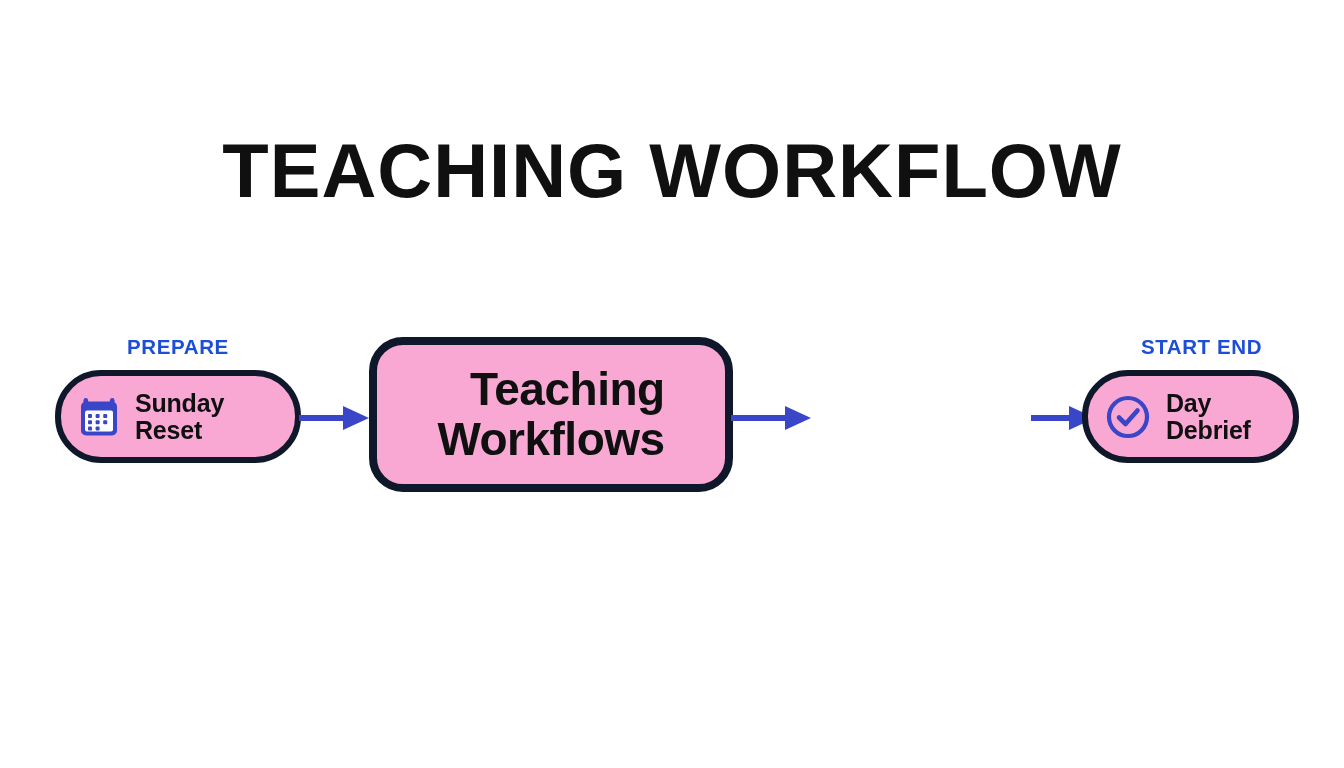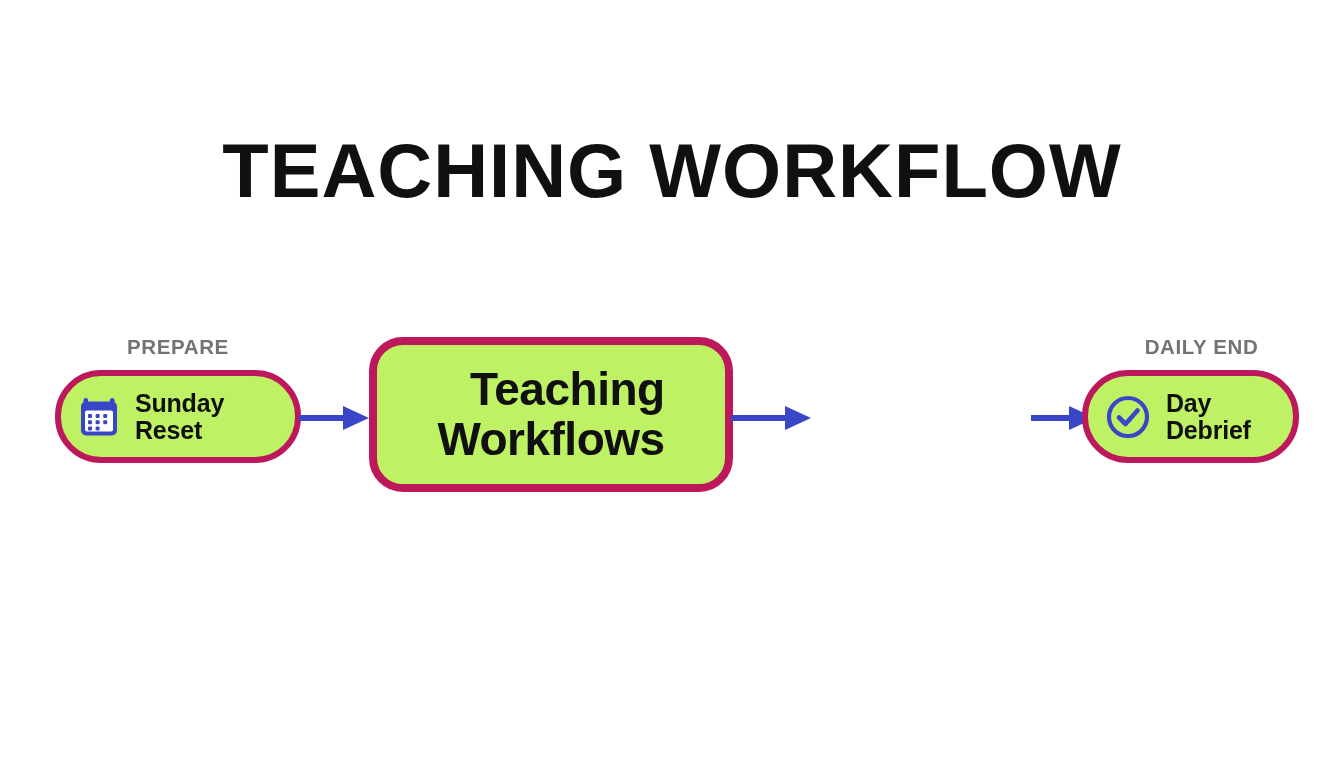--- a/index.html
+++ b/index.html
@@ -37,31 +37,31 @@
     line-height: 1.0;
     white-space: nowrap;
   }
 
   
   .stage-label {
     position: absolute;
     font-size: 20.5px;
     font-weight: bold;
     letter-spacing: 0.6px;
-    color: #737373;
+    color: #1d4ed8;
     white-space: nowrap;
     text-align: center;
     line-height: 1;
   }
 
   .node {
     position: absolute;
     box-sizing: border-box;
-    background: #bef264;
-    border: 6px solid #be185d;
+    background: #f9a8d4;
+    border: 6px solid #0f172a;
     display: flex;
     align-items: center;
     justify-content: center;
   }
 
   .node.pill {
     border-radius: 46px;
     gap: 14px;
     padding: 0 16px;
   }
@@ -153,21 +153,21 @@
 
 
 
   <div class="connector" style="left:1031px; top:400px;">
     <svg width="66" height="36" viewBox="0 0 66 36" aria-hidden="true">
       <rect x="0" y="15" width="44" height="6" fill="#3a46c8"></rect>
       <polygon points="38,6 64,18 38,30" fill="#3a46c8"></polygon>
     </svg>
   </div>
 
-  <div class="stage-label" style="left:1093px; top:337px; width:217px;">DAILY END</div>
+  <div class="stage-label" style="left:1093px; top:337px; width:217px;">START END</div>
 
   <div class="node pill" style="left:1082px; top:370px; width:217px; height:93px;">
     <span class="node-icon">
       <svg width="48" height="48" viewBox="0 0 48 48" aria-hidden="true">
         <circle cx="24" cy="24" r="19" fill="none" stroke="#3a46c8" stroke-width="4.2"></circle>
         <path d="M15 24.5 L21.5 31 L33.5 17.5" fill="none" stroke="#3a46c8" stroke-width="4.6" stroke-linecap="round" stroke-linejoin="round"></path>
       </svg>
     </span>
     <span class="node-label">Day Debrief</span>
   </div>

